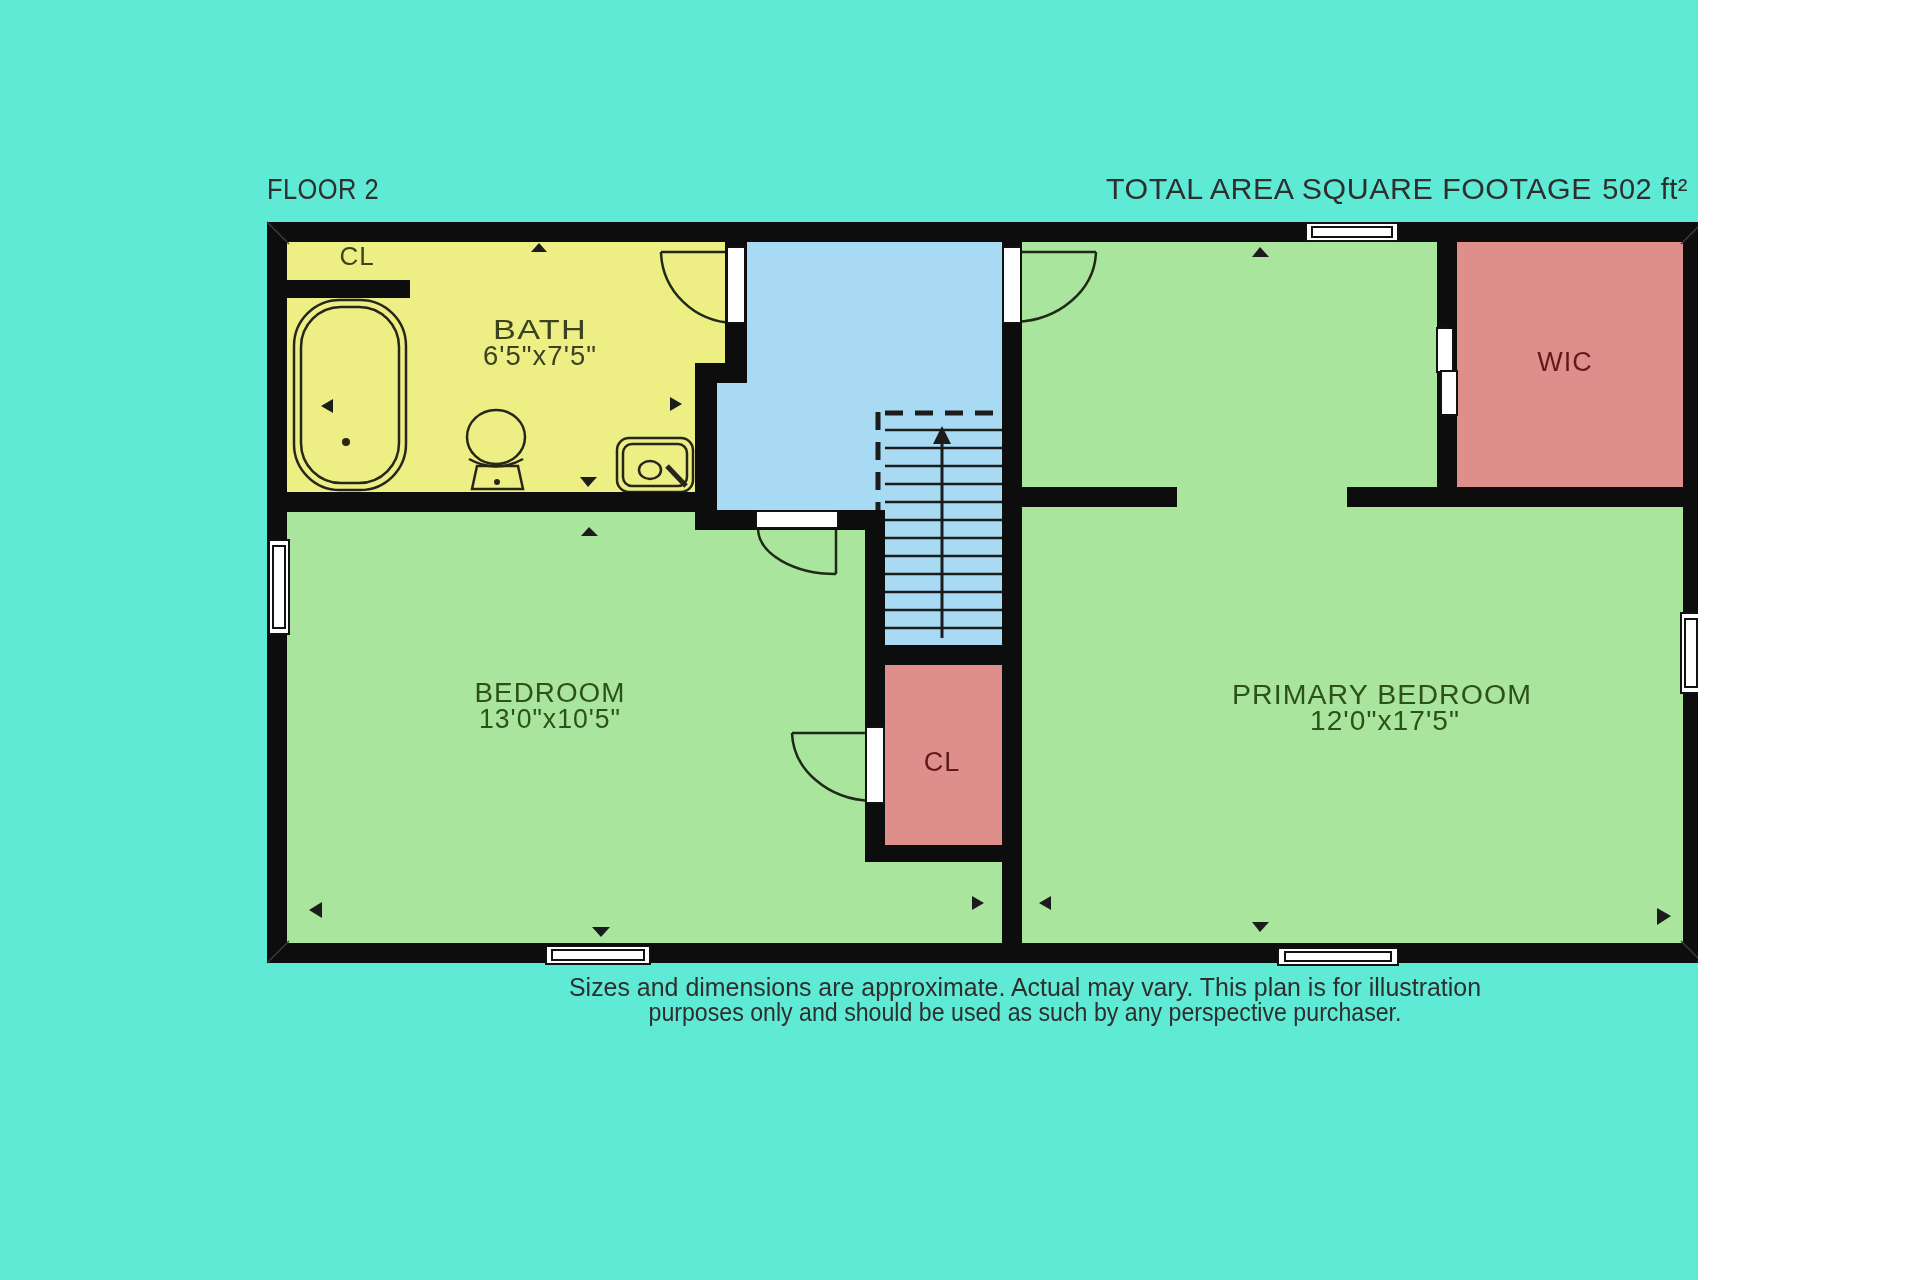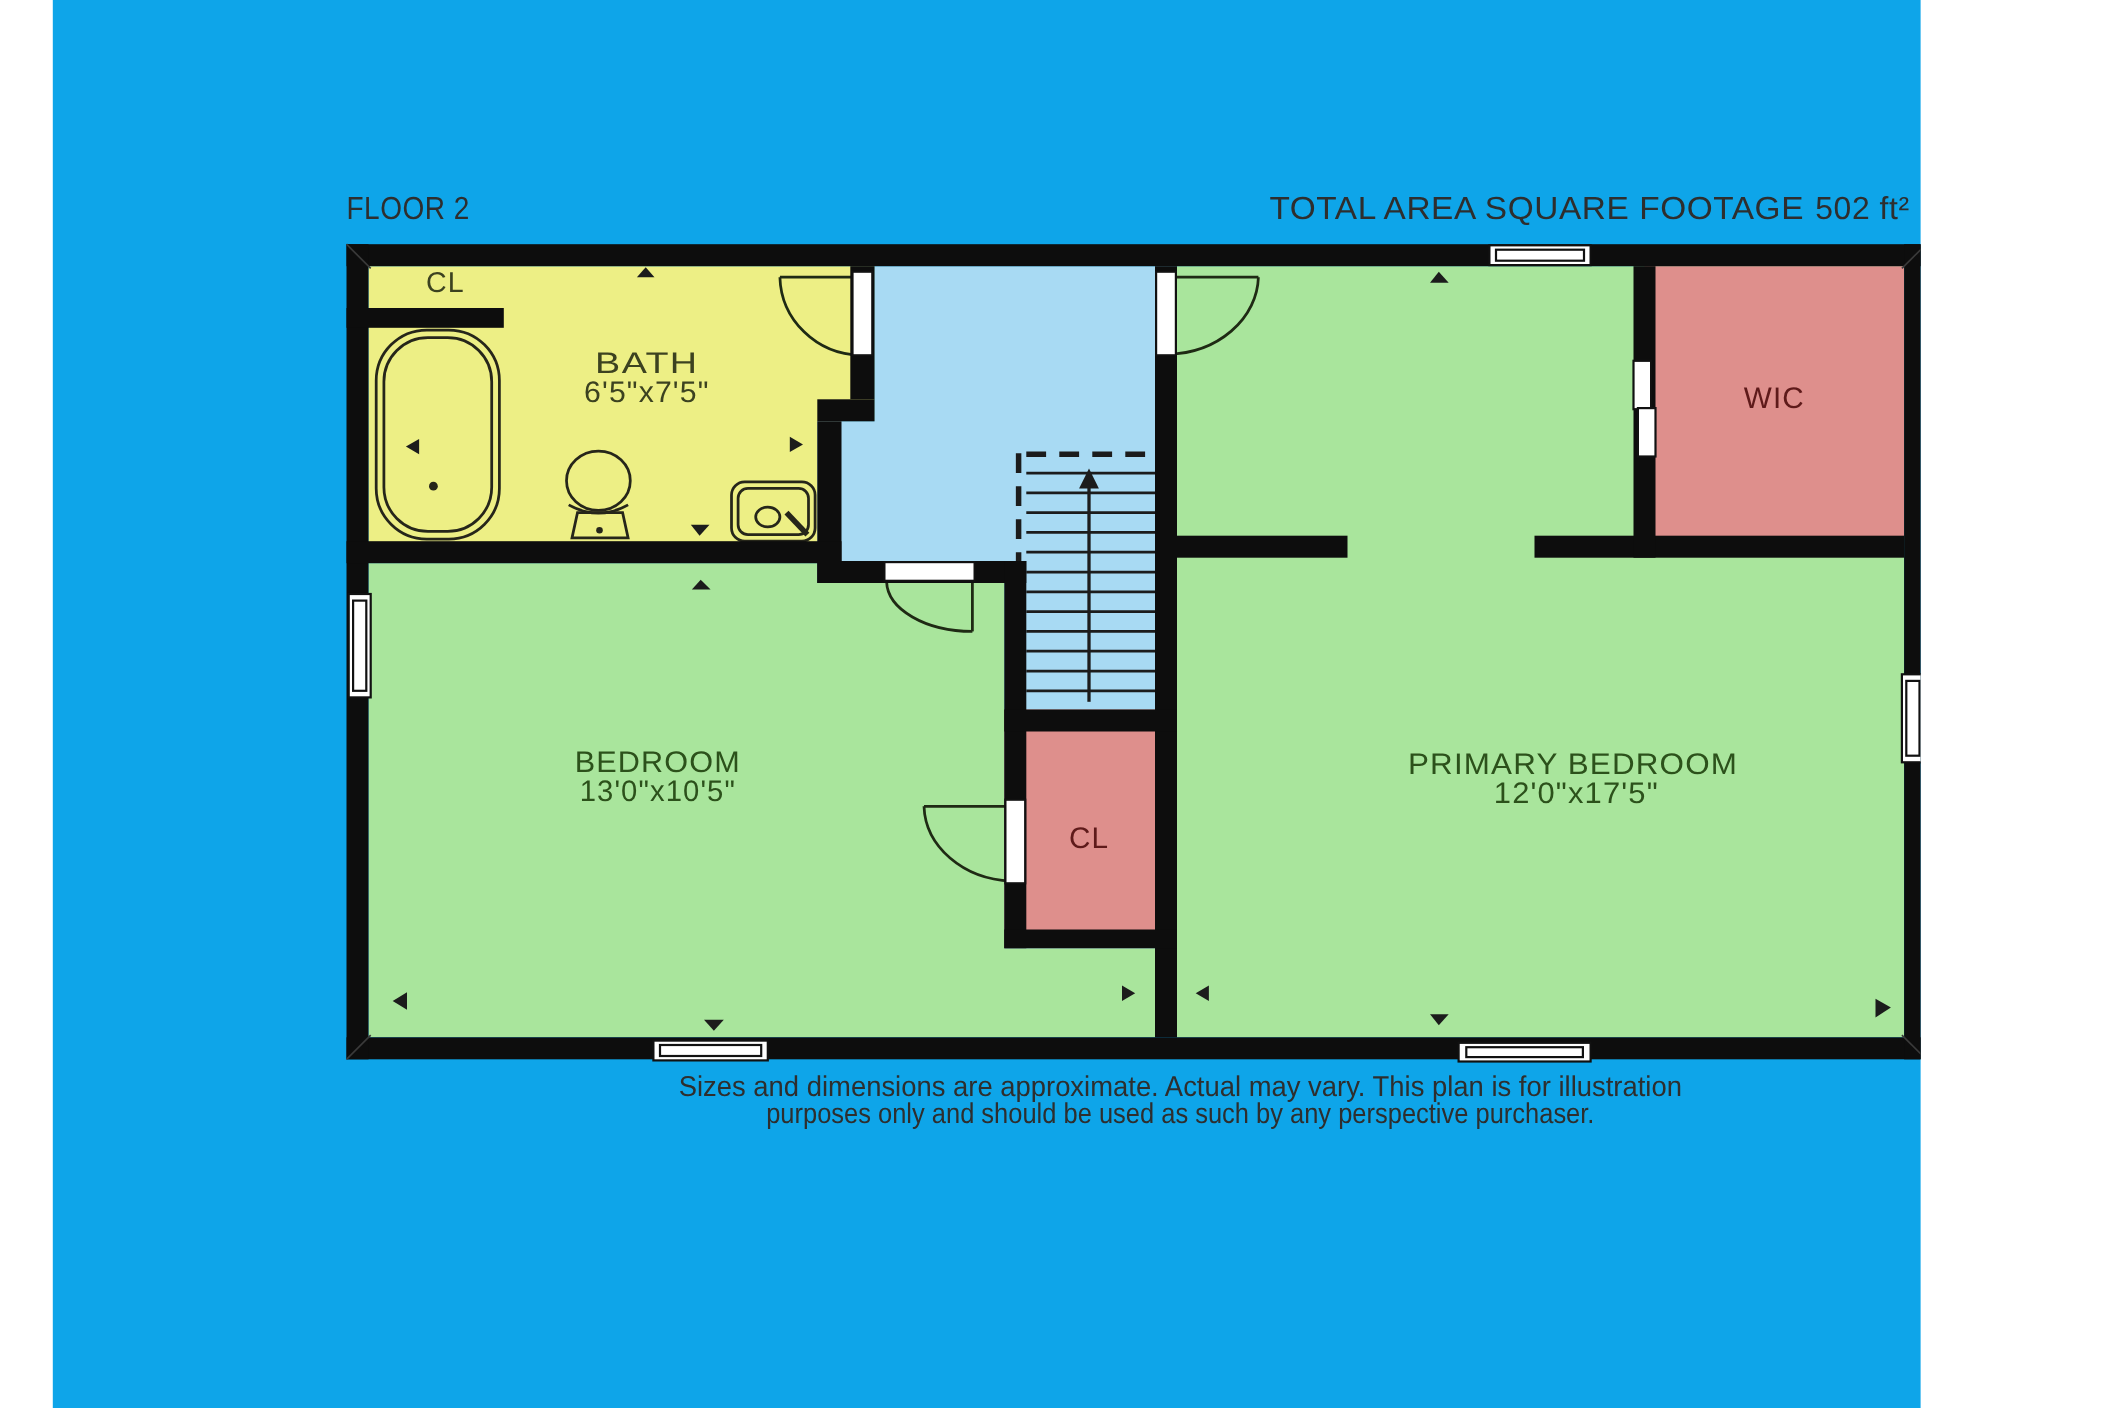--- a/index.html
+++ b/index.html
@@ -1,17 +1,17 @@
 <!DOCTYPE html>
 <html><head>
 <meta charset="utf-8">
 <style>
   html,body{margin:0;padding:0;background:#ffffff;}
-  .canvas{position:relative;width:1698px;height:1280px;background:#0ea5e9;overflow:hidden;
-          font-family:"Liberation Sans", sans-serif;margin-left:48px;}
+  .canvas{position:relative;width:1698px;height:1280px;background:#5eead4;overflow:hidden;
+          font-family:"Liberation Sans", sans-serif;}
   svg{position:absolute;left:0;top:0;}
   text{font-family:"Liberation Sans", sans-serif;}
   .hdr{font-size:29px;letter-spacing:.5px;}
   .room-label{font-size:27px;text-anchor:middle;letter-spacing:1px;}
   .small-label{font-size:26px;text-anchor:middle;letter-spacing:1px;}
   .disc{font-size:26px;text-anchor:middle;}
 </style>
 </head>
 <body>
 

